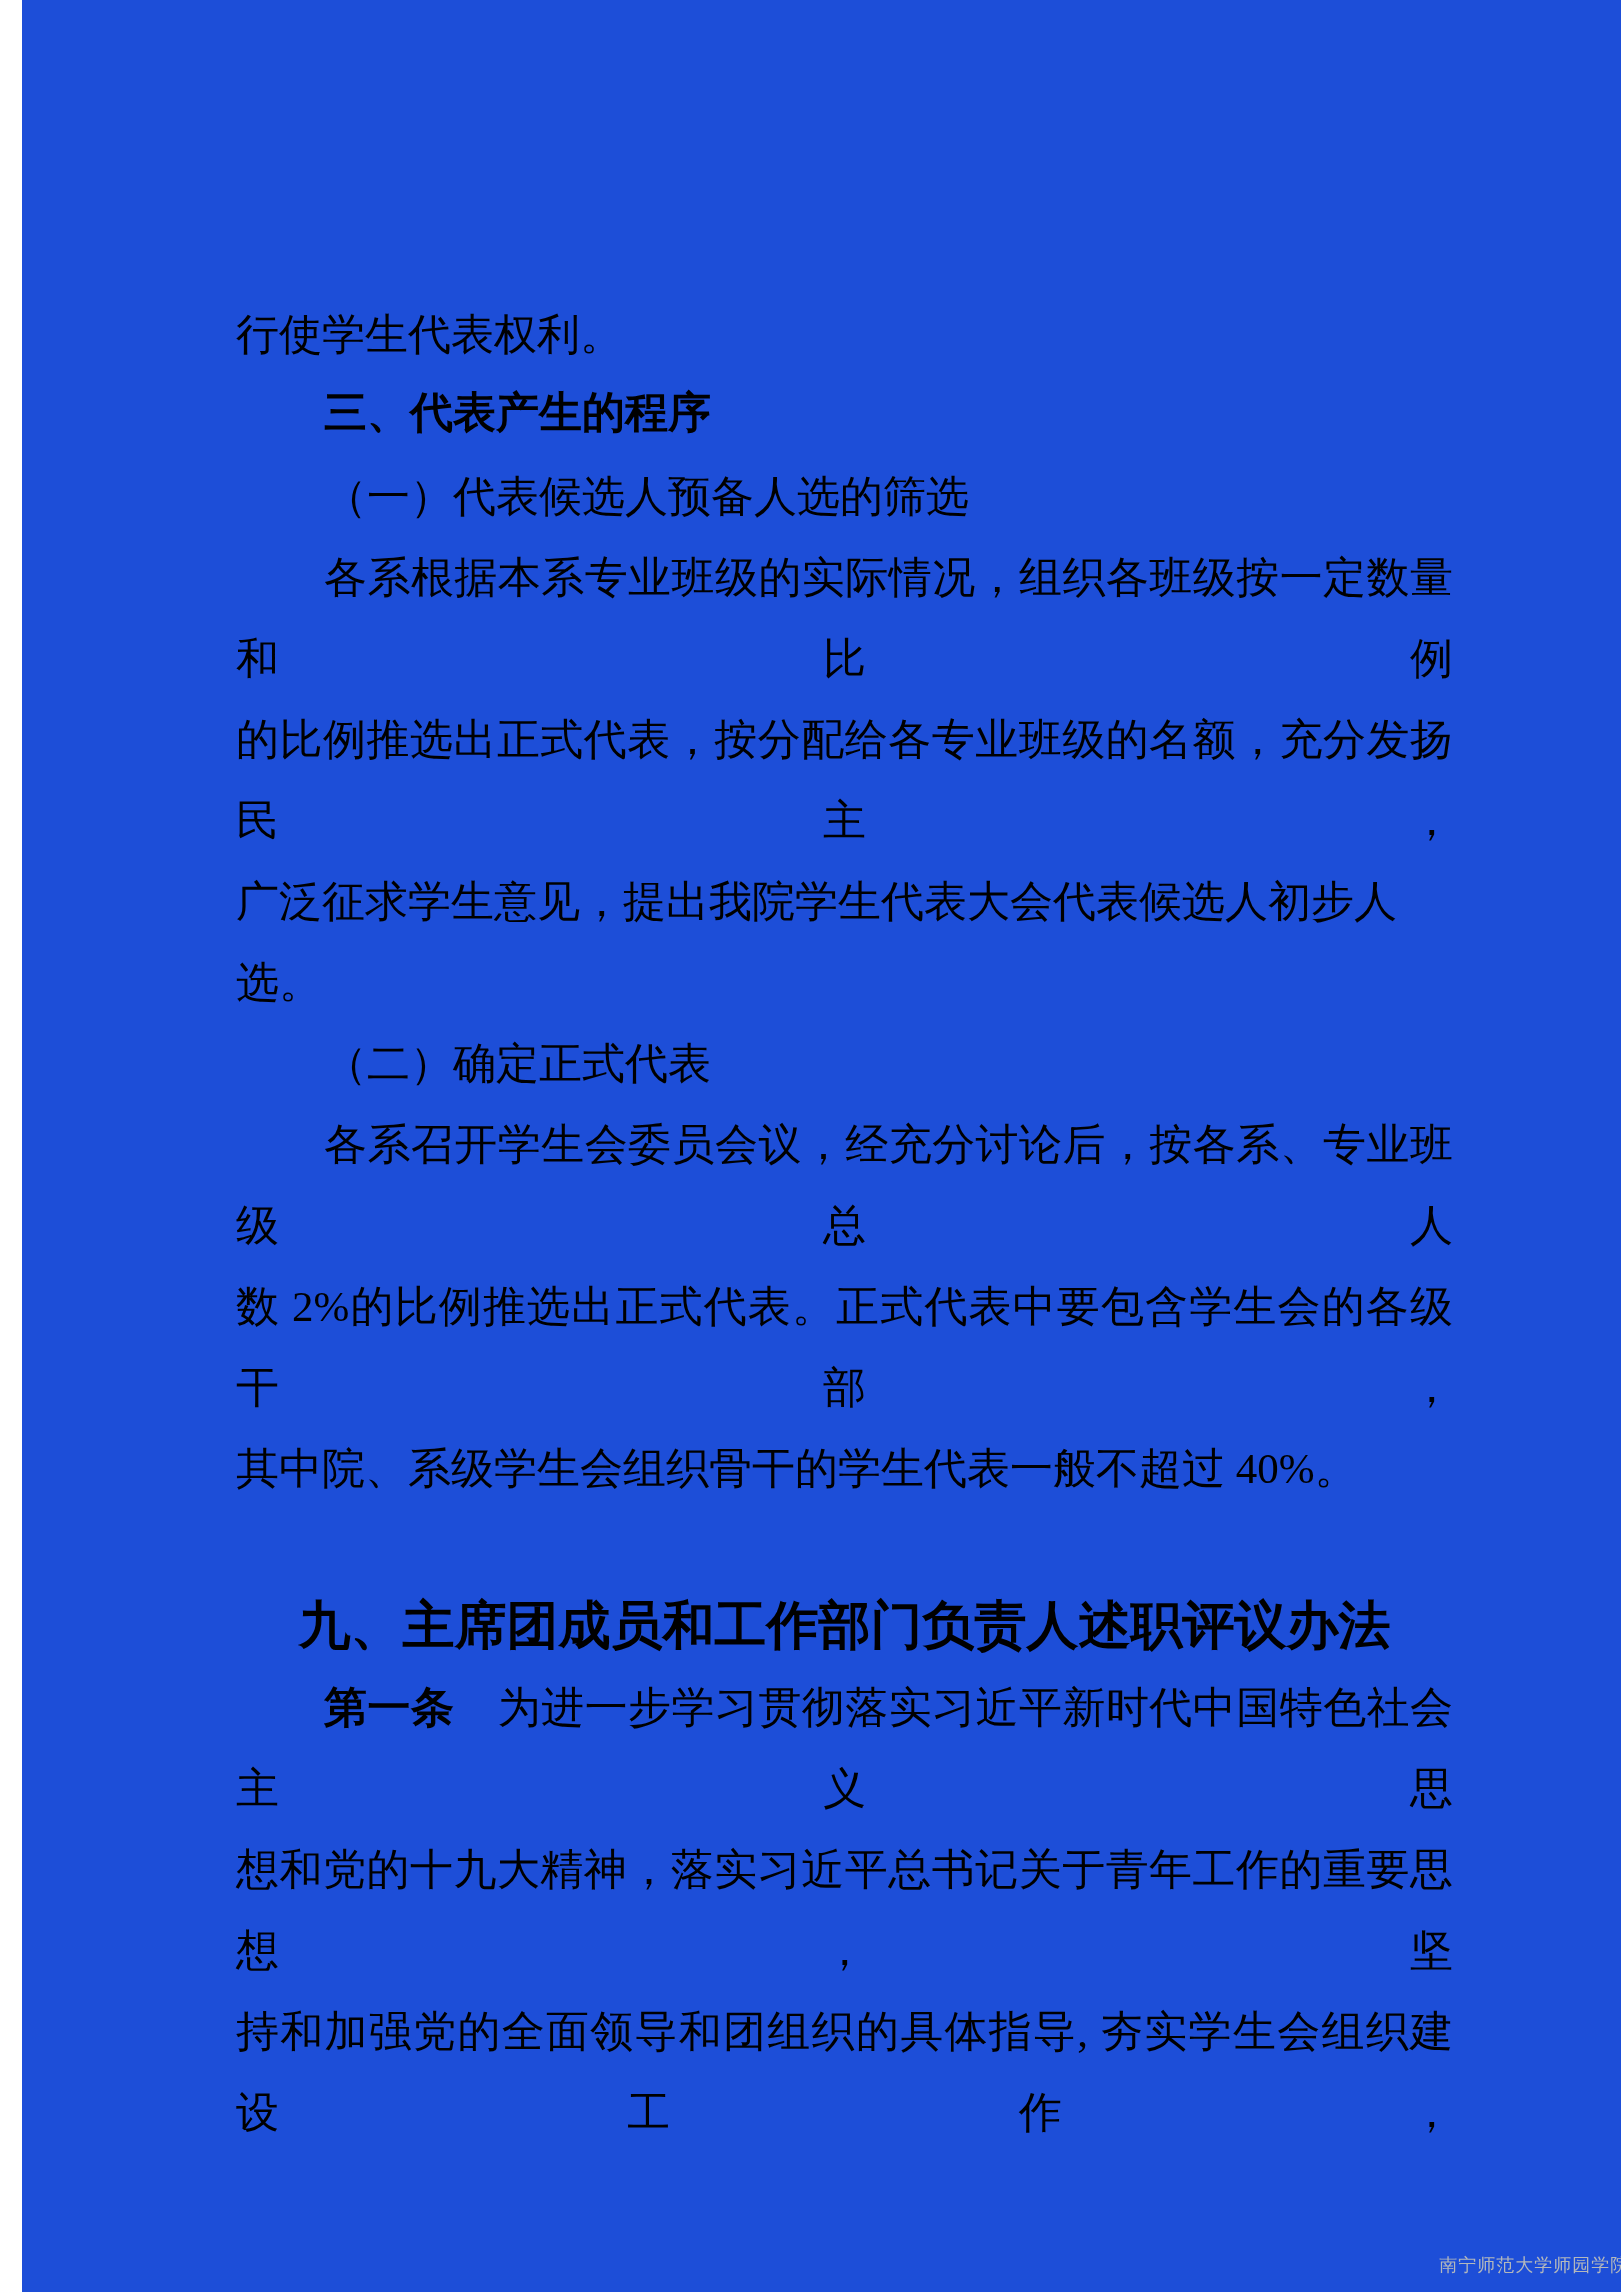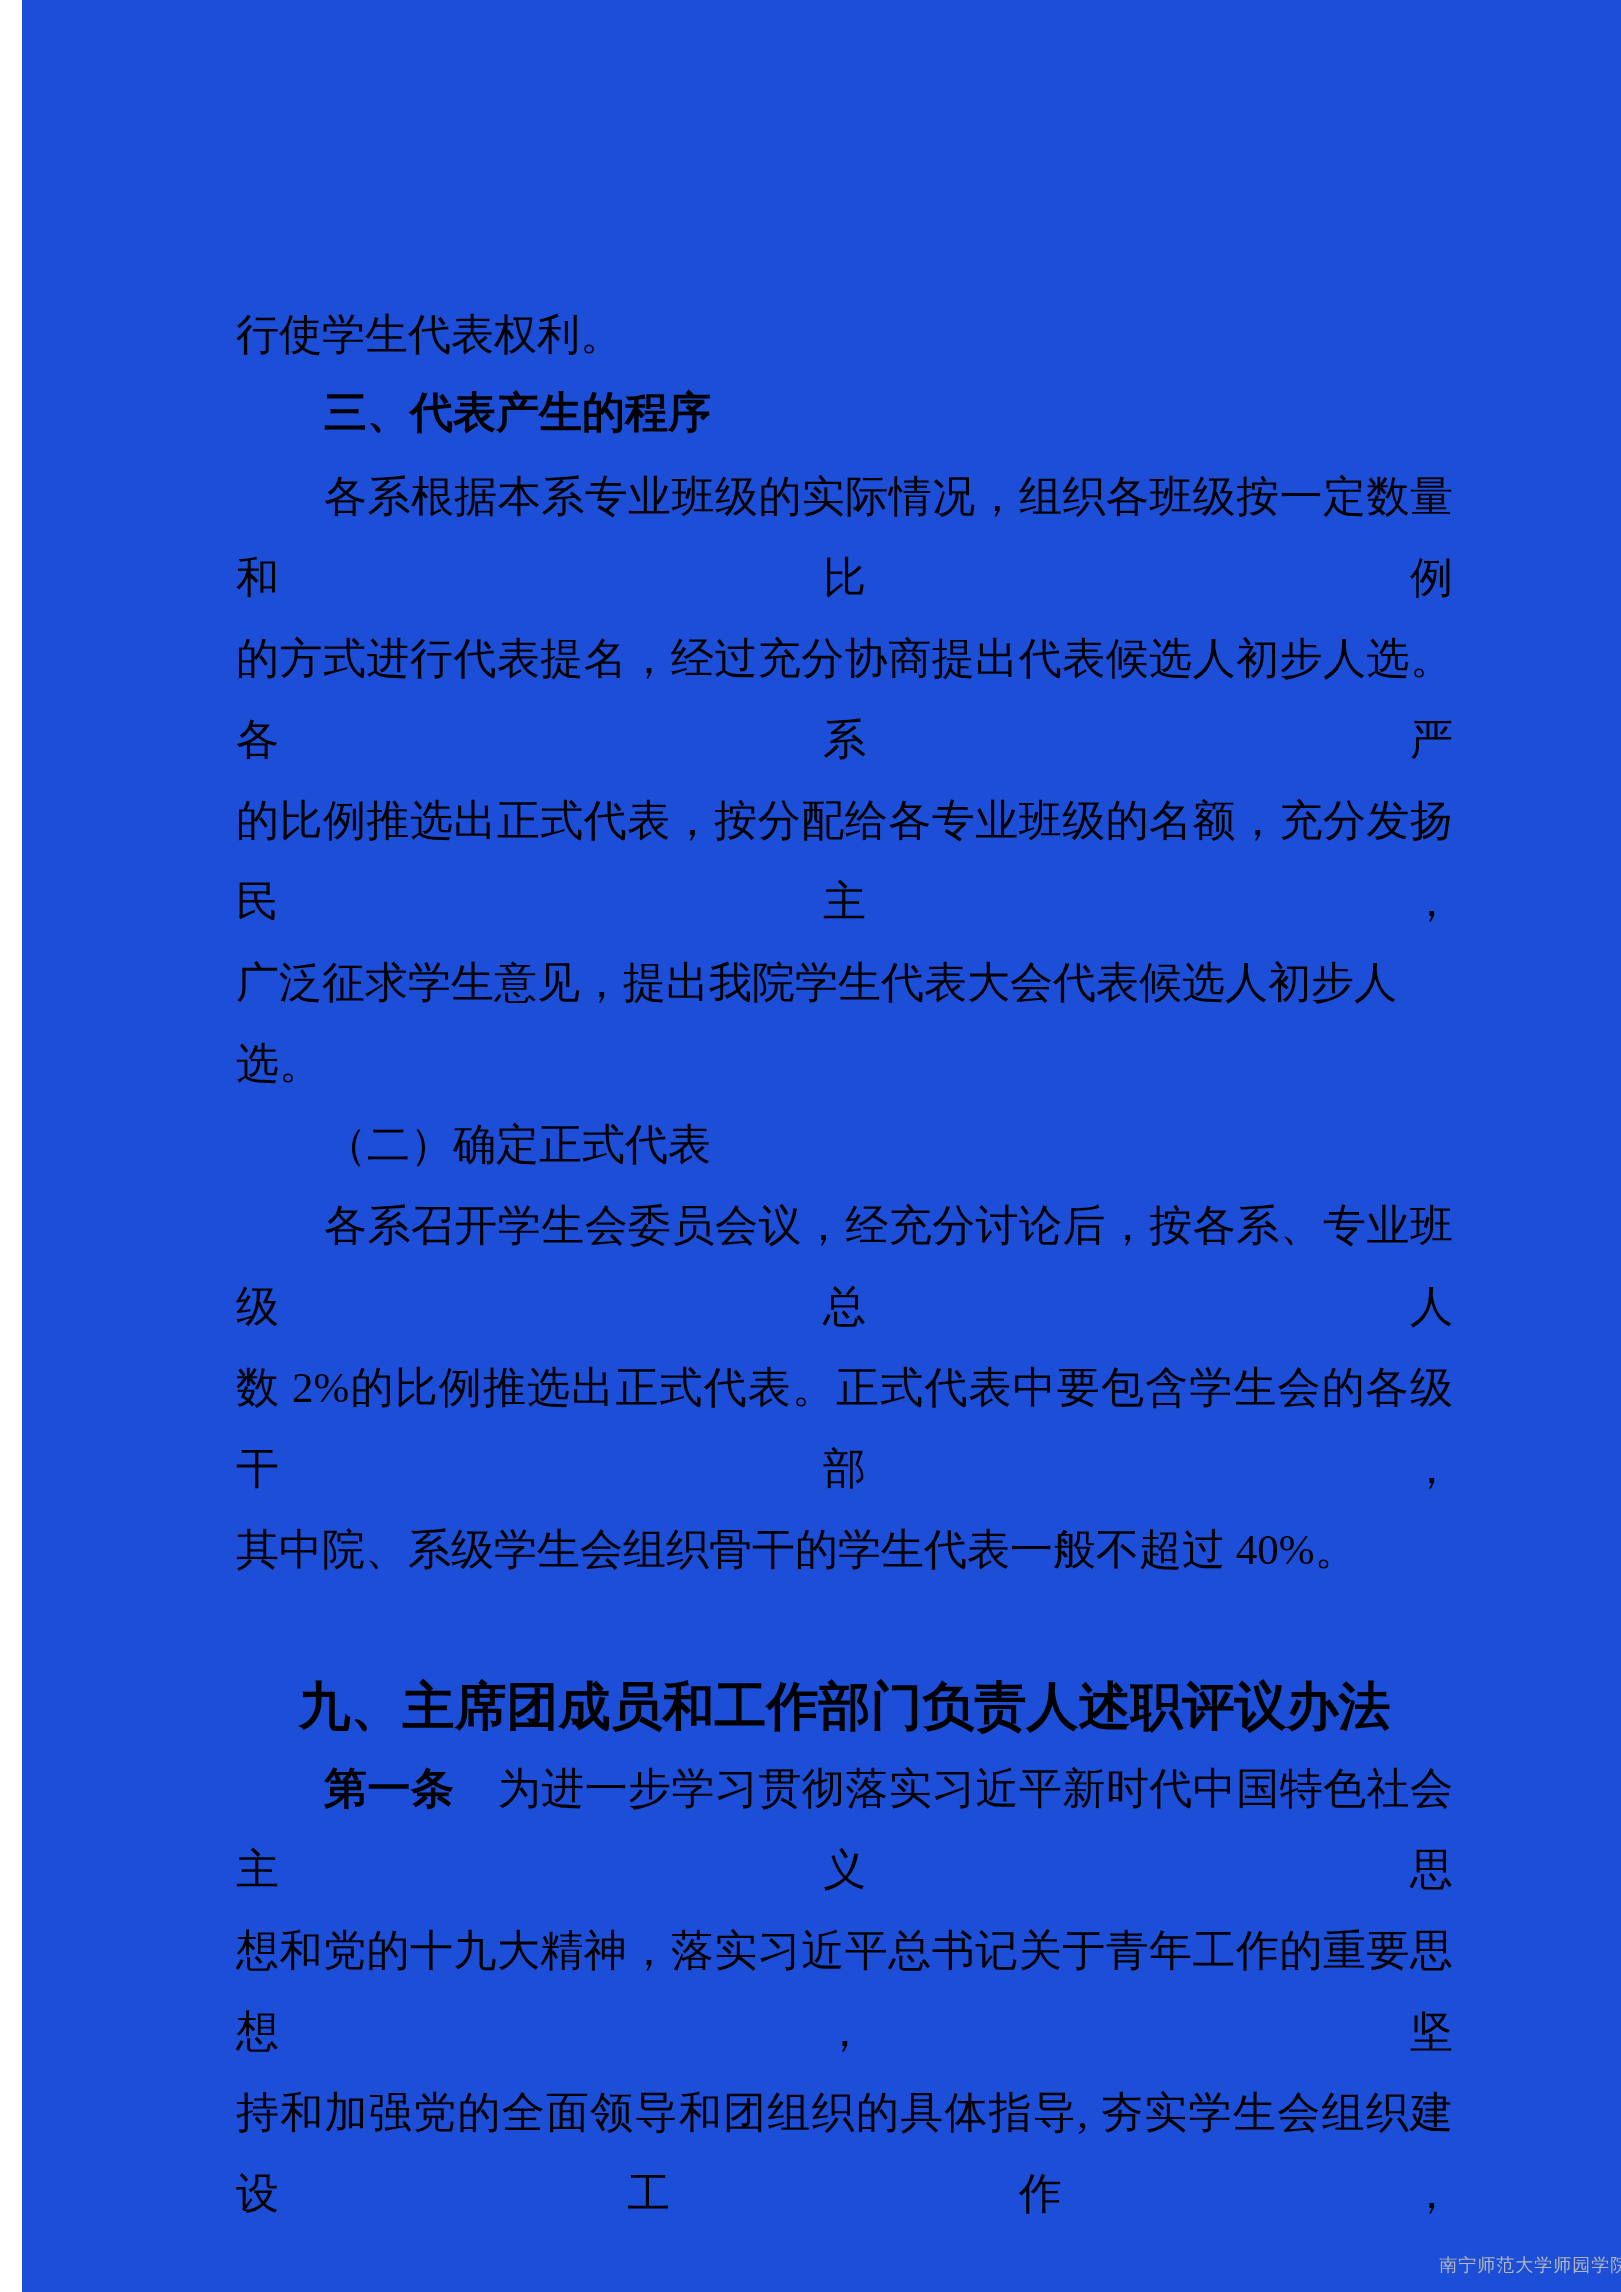--- a/index.html
+++ b/index.html
@@ -62,24 +62,24 @@
 </head>
 <body>
 
 <div class="page">
   <div class="content">
 
     <div class="line">行使学生代表权利。</div>
 
     <div class="line h2 indent">三、代表产生的程序</div>
 
+    <div class="line indent">（一）代表候选人预备人选的筛选</div>
 
     <div class="line indent justify">各系根据本系专业班级的实际情况，组织各班级按一定数量和比例</div>
 
-    <div class="line justify">的方式进行代表提名，经过充分协商提出代表候选人初步人选。各系严</div>
 
     <div class="line justify">的比例推选出正式代表，按分配给各专业班级的名额，充分发扬民主，</div>
 
     <div class="line">广泛征求学生意见，提出我院学生代表大会代表候选人初步人选。</div>
 
     <div class="line indent">（二）确定正式代表</div>
 
     <div class="line indent justify">各系召开学生会委员会议，经充分讨论后，按各系、专业班级总人</div>
 
     <div class="line justify">数 2%的比例推选出正式代表。正式代表中要包含学生会的各级干部，</div>

